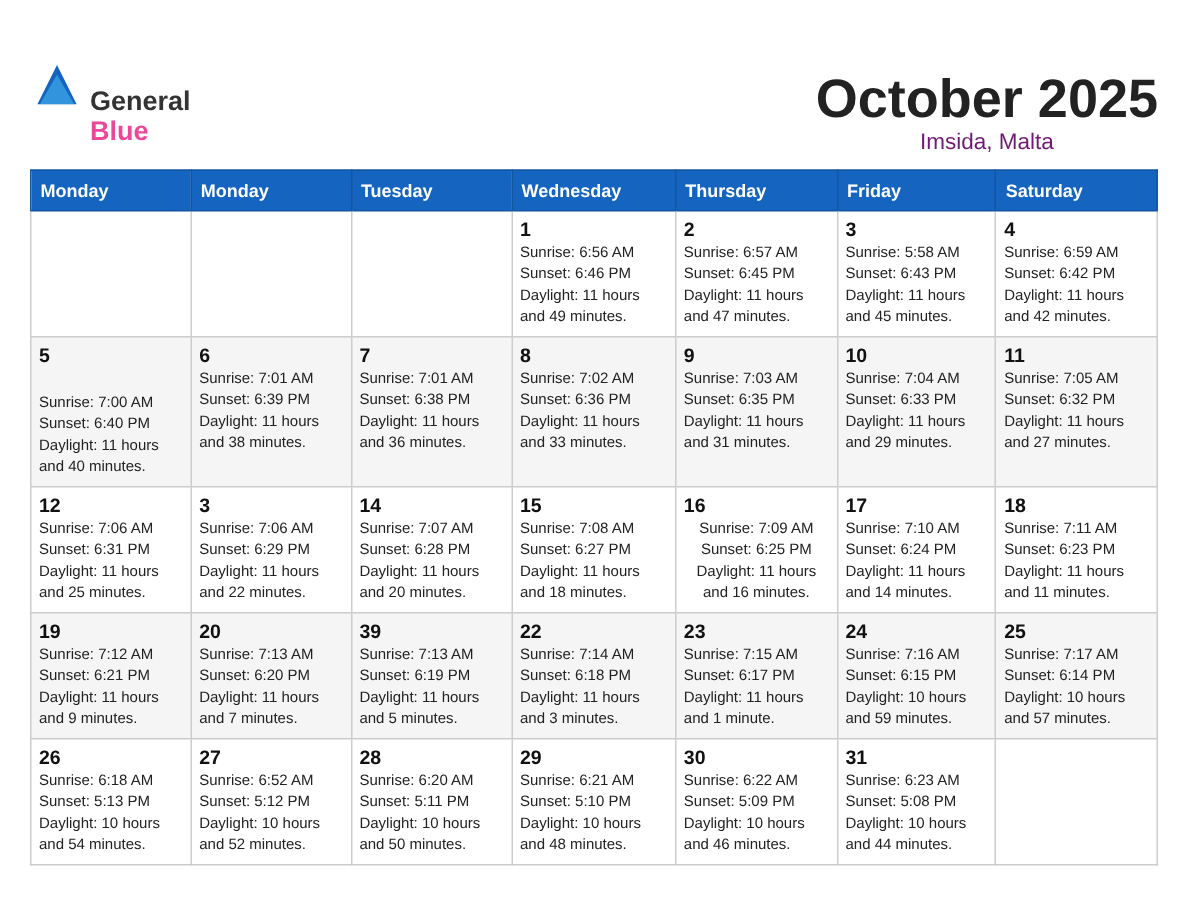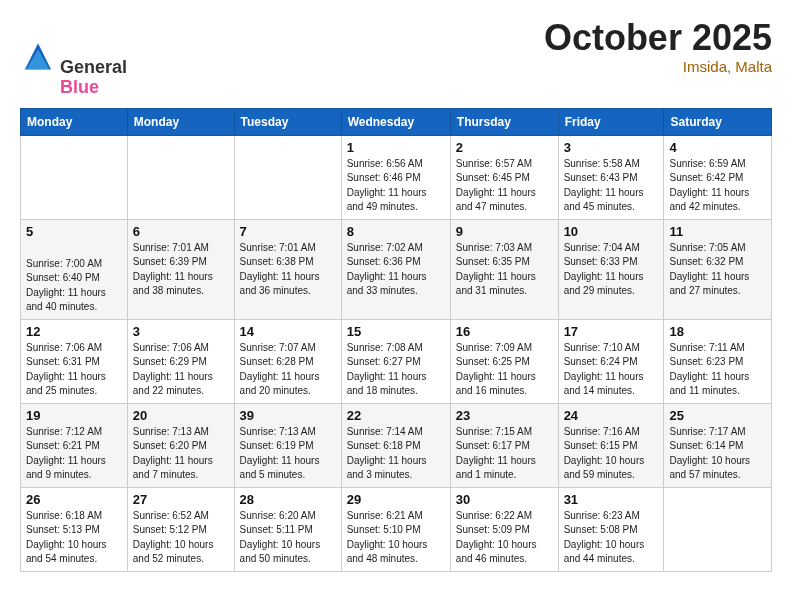--- a/index.html
+++ b/index.html
@@ -33,31 +33,32 @@
       margin-top: 40px;
     }
     .logo-general { color: #333; }
     .logo-blue { color: #ec4899; }
     .logo-icon {
       width: 36px;
       height: 36px;
     }
     .title-block {
       text-align: right;
+      margin-top: 28px;
     }
     .month-title {
       font-size: 36px;
       font-weight: bold;
       color: #222;
       line-height: 1.1;
     }
     .subtitle {
       font-size: 15px;
-      color: #a16207;
-      text-align: right;
+      color: #701a75;
+      text-align: center;
     }
     .calendar {
       width: 100%;
       border-collapse: collapse;
       border: 1px solid #ccc;
       font-size: 10.5px;
     }
     .calendar th {
       background: #1565c0;
       color: #fff;
@@ -237,21 +238,21 @@
           </td>
           <td>
             <div class="day-num">15</div>
             <div class="day-info" style="white-space: pre-line;">Sunrise: 7:08 AM
 Sunset: 6:27 PM
 Daylight: 11 hours
 and 18 minutes.</div>
           </td>
           <td>
             <div class="day-num">16</div>
-            <div class="day-info" style="white-space: pre-line;">Sunrise: 7:09 AM
+            <div class="day-info" style="white-space: pre-line; text-align: center;">Sunrise: 7:09 AM
 Sunset: 6:25 PM
 Daylight: 11 hours
 and 16 minutes.</div>
           </td>
           <td>
             <div class="day-num">17</div>
             <div class="day-info" style="white-space: pre-line;">Sunrise: 7:10 AM
 Sunset: 6:24 PM
 Daylight: 11 hours
 and 14 minutes.</div>

